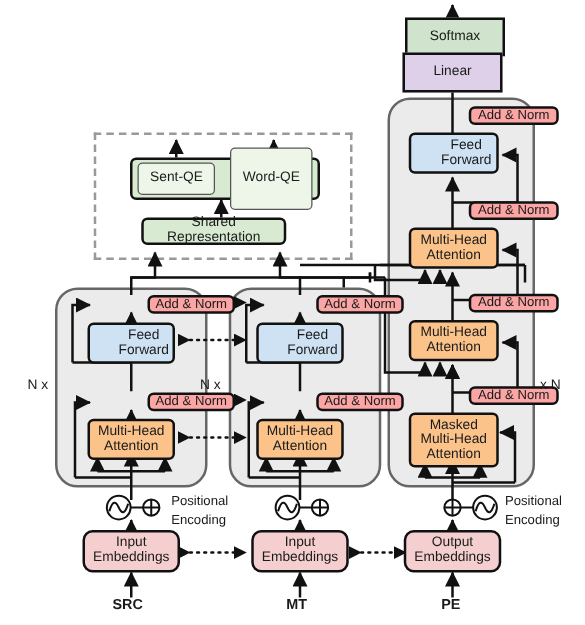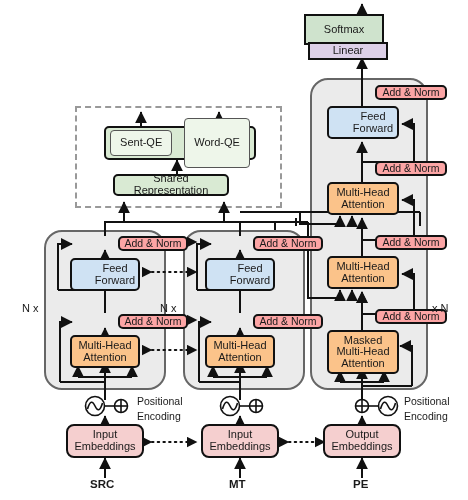--- a/index.html
+++ b/index.html
@@ -192,22 +192,22 @@
   </svg>
   <svg class="pe peg" style="left:355px;top:395px;width:44px;height:22px;" viewBox="0 0 44 22">
     <circle cx="7" cy="11" r="6.5"></circle>
     <line x1="0.5" y1="11" x2="13.5" y2="11"></line>
     <line x1="7" y1="4.5" x2="7" y2="17.5"></line>
     <line x1="13.5" y1="11" x2="23.5" y2="11"></line>
     <circle cx="33" cy="11" r="9.5"></circle>
     <path d="M25.5,14 C28,5.5 30.5,5.5 33,11 C35.5,16.5 38,16.5 40.5,8"></path>
   </svg>
 
-  <div class="box sq softmax" style="left:304px;top:14px;width:80px;height:31px;">Softmax</div>
-  <div class="box sq linear" style="left:308px;top:42px;width:80px;height:18px;">Linear</div>
+  <div class="box sq softmax" style="left:324px;top:14px;width:80px;height:31px;">Softmax</div>
+  <div class="box sq linear" style="left:322px;top:42px;width:80px;height:32px;">Linear</div>
 
   <div class="box qeouter" style="left:104px;top:126px;width:152px;height:34px;border:2px solid #111;">
     <div style="display:flex;gap:12px;align-items:center;justify-content:center;width:100%;">
       <span class="qeinner" style="padding:6px 9px;font-size:11px;">Sent-QE</span>
       <span class="qeinner" style="padding:18px 9px;font-size:11px;">Word-QE</span>
     </div>
   </div>
   <div class="box r4 shared" style="left:113px;top:174px;width:116px;height:22px;">Shared Representation</div>
 
   <div class="box r4 addnorm" style="left:70px;top:236px;width:70px;height:15px;font-size:10.5px;">Add &amp; Norm</div>

